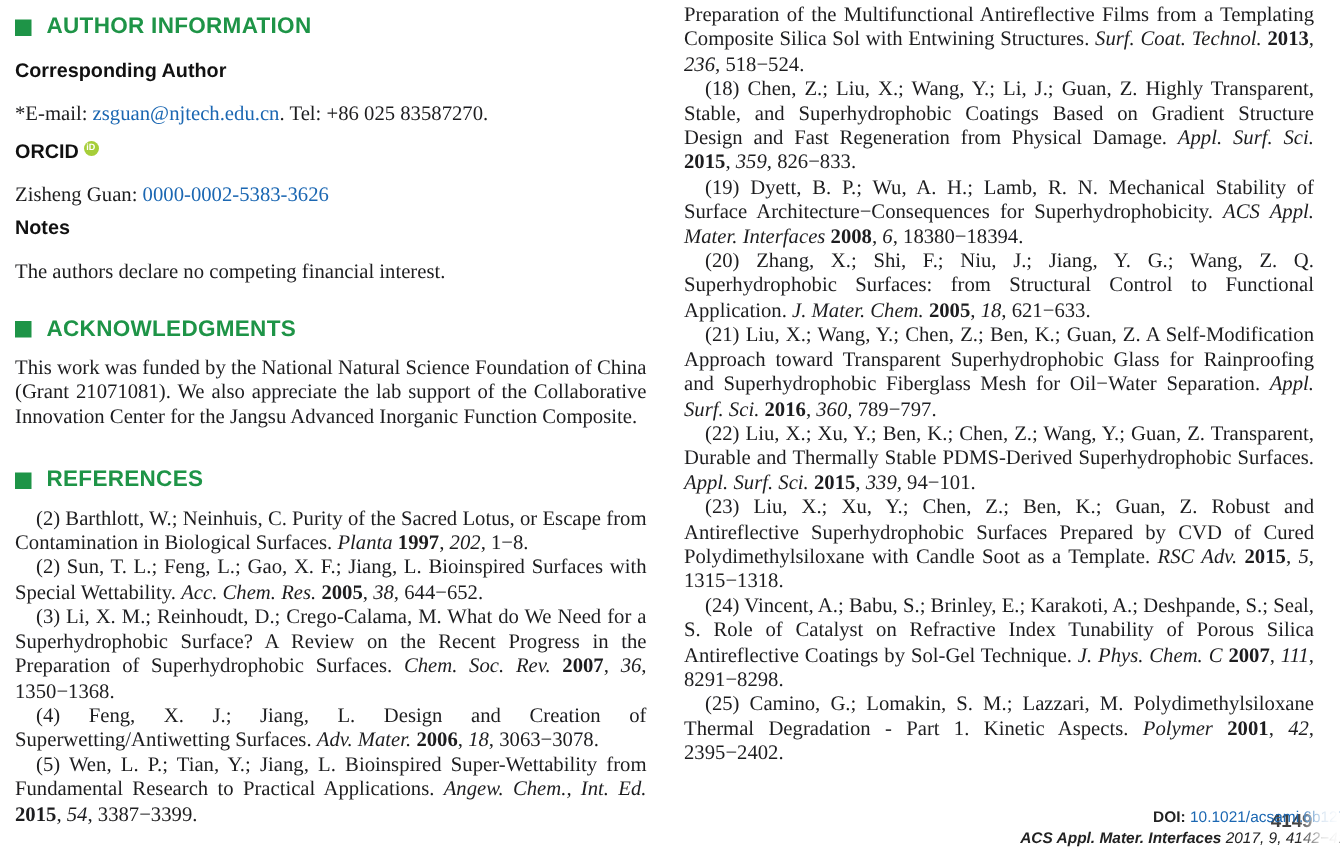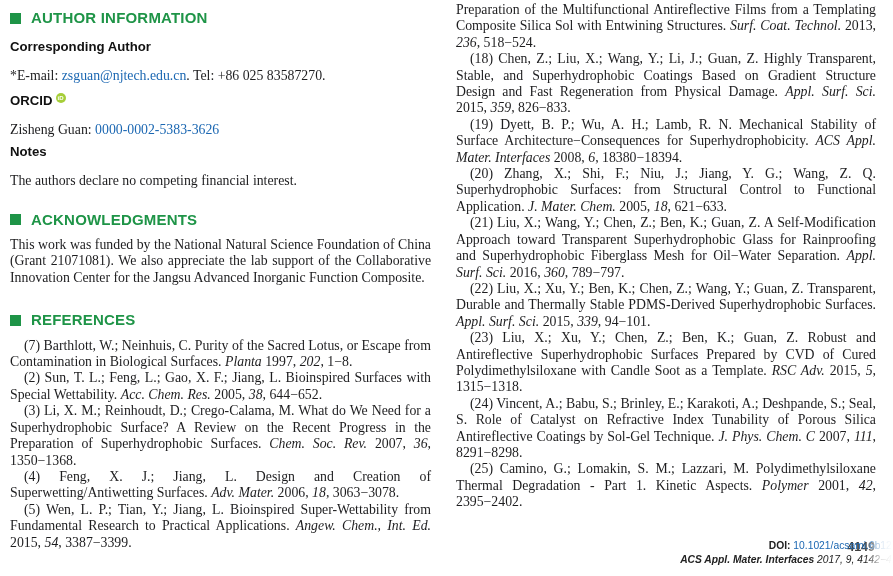--- a/index.html
+++ b/index.html
@@ -36,21 +36,21 @@
   .mt-orcid{margin-top:8px;}
   .mt-notes{margin-top:6px;}
   .mt-ack{margin-top:22px;}
   .mt-ackp{margin-top:9px;}
   .mt-ref{margin-top:26px;}
   .mt-reflist{margin-top:9px;}
 
   .ref{text-indent:14px;margin:0;}
   .ref.noindent{text-indent:0;}
   .s-i{font-style:italic;}
-  .s-b{font-weight:normal;}
+  .s-b{font-weight:bold;}
 
   a.link{color:var(--blue);text-decoration:none;cursor:pointer;}
 
   .orcid-ico{
     display:inline-block;width:10px;height:10px;border-radius:50%;
     background:var(--orcid);color:#fff;font-family:"Liberation Sans",sans-serif;
     font-size:6px;font-weight:bold;line-height:10px;text-align:center;
     vertical-align:5px;margin-left:3px;letter-spacing:0;
   }
 
@@ -102,21 +102,21 @@
     </div>
 
     <p class="mt-ackp">This work was funded by the National Natural Science Foundation of China (Grant 21071081). We also appreciate the lab support of the Collaborative Innovation Center for the Jangsu Advanced Inorganic Function Composite.</p>
 
     <div class="sec-head mt-ref">
       <span class="sq"></span>
       <span>REFERENCES</span>
     </div>
 
     <div id="left-refs" class="mt-reflist">
-        <p class="ref"><span>(7) Barthlott, W.; Neinhuis, C. Purity of the Sacred Lotus, or Escape from Contamination in Biological Surfaces. </span><span class="s-i">Planta</span><span> </span><span class="s-b">1997</span><span>, </span><span class="s-i">202</span><span>, 1−8.</span></p>
+        <p class="ref"><span>(2) Barthlott, W.; Neinhuis, C. Purity of the Sacred Lotus, or Escape from Contamination in Biological Surfaces. </span><span class="s-i">Planta</span><span> </span><span class="s-b">1997</span><span>, </span><span class="s-i">202</span><span>, 1−8.</span></p>
         <p class="ref"><span>(2) Sun, T. L.; Feng, L.; Gao, X. F.; Jiang, L. Bioinspired Surfaces with Special Wettability. </span><span class="s-i">Acc. Chem. Res.</span><span> </span><span class="s-b">2005</span><span>, </span><span class="s-i">38</span><span>, 644−652.</span></p>
         <p class="ref"><span>(3) Li, X. M.; Reinhoudt, D.; Crego-Calama, M. What do We Need for a Superhydrophobic Surface? A Review on the Recent Progress in the Preparation of Superhydrophobic Surfaces. </span><span class="s-i">Chem. Soc. Rev.</span><span> </span><span class="s-b">2007</span><span>, </span><span class="s-i">36</span><span>, 1350−1368.</span></p>
         <p class="ref"><span>(4) Feng, X. J.; Jiang, L. Design and Creation of Superwetting/Antiwetting Surfaces. </span><span class="s-i">Adv. Mater.</span><span> </span><span class="s-b">2006</span><span>, </span><span class="s-i">18</span><span>, 3063−3078.</span></p>
         <p class="ref"><span>(5) Wen, L. P.; Tian, Y.; Jiang, L. Bioinspired Super-Wettability from Fundamental Research to Practical Applications. </span><span class="s-i">Angew. Chem., Int. Ed.</span><span> </span><span class="s-b">2015</span><span>, </span><span class="s-i">54</span><span>, 3387−3399.</span></p>
       </div>
   </div>
 
   <div class="col col-right">
     <div id="right-refs">
         <p class="ref noindent"><span>Preparation of the Multifunctional Antireflective Films from a Templating Composite Silica Sol with Entwining Structures. </span><span class="s-i">Surf. Coat. Technol.</span><span> </span><span class="s-b">2013</span><span>, </span><span class="s-i">236</span><span>, 518−524.</span></p>

